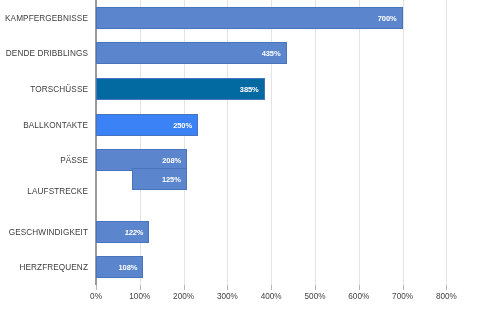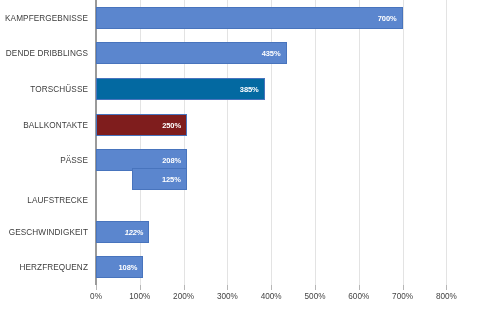--- a/index.html
+++ b/index.html
@@ -137,21 +137,21 @@
           <div class="bar" style="width: 190.53px; background: rgb(91, 134, 206); border-color: rgb(72, 116, 189);">
             <span class="bar-value">435%</span>
           </div>
         </div>
         <div class="row" style="top: 78.0625px; height: 22px;">
           <div class="bar" style="width: 168.63px; background: #0369a1; border-color: rgb(72, 116, 189);">
             <span class="bar-value">385%</span>
           </div>
         </div>
         <div class="row" style="top: 113.688px; height: 22px;">
-          <div class="bar" style="width: 91px; background: #7f1d1d; border-color: rgb(72, 116, 189);">
+          <div class="bar" style="width: 102px; background: #3b82f6; border-color: rgb(72, 116, 189);">
             <span class="bar-value">250%</span>
           </div>
         </div>
         <div class="row" style="top: 149.312px; height: 22px;">
           <div class="bar" style="width: 91.104px; background: rgb(91, 134, 206); border-color: rgb(72, 116, 189);">
             <span class="bar-value">208%</span>
           </div>
         </div>
         <div class="row" style="top: 168px; height: 22px; margin-left: 36px;">
           <div class="bar" style="width: 54.75px; background: rgb(91, 134, 206); border-color: rgb(72, 116, 189);">
@@ -172,21 +172,21 @@
   </div>
 
   <div class="cat-axis"></div>
 
   <div id="cat-labels">
       <div class="cat-label" style="top: 17.8125px;">KAMPFERGEBNISSE</div>
       <div class="cat-label" style="top: 53.4375px;">DENDE DRIBBLINGS</div>
       <div class="cat-label" style="top: 89.0625px;">TORSCHÜSSE</div>
       <div class="cat-label" style="top: 124.688px;">BALLKONTAKTE</div>
       <div class="cat-label" style="top: 160.312px;">PÄSSE</div>
-      <div class="cat-label" style="top: 200px; text-align: center;">LAUFSTRECKE</div>
+      <div class="cat-label" style="top: 191px; text-align: center;">LAUFSTRECKE</div>
       <div class="cat-label" style="top: 231.562px;">GESCHWINDIGKEIT</div>
       <div class="cat-label" style="top: 267.188px; padding-left: 32px;">HERZFREQUENZ</div>
     </div>
   <div id="x-axis">
       <div class="tick-mark" style="left: 96px;"></div>
       <div class="tick-label" style="left: 96px;">0%</div>
       <div class="tick-mark" style="left: 139.8px;"></div>
       <div class="tick-label" style="left: 139.8px;">100%</div>
       <div class="tick-mark" style="left: 183.6px;"></div>
       <div class="tick-label" style="left: 183.6px;">200%</div>

